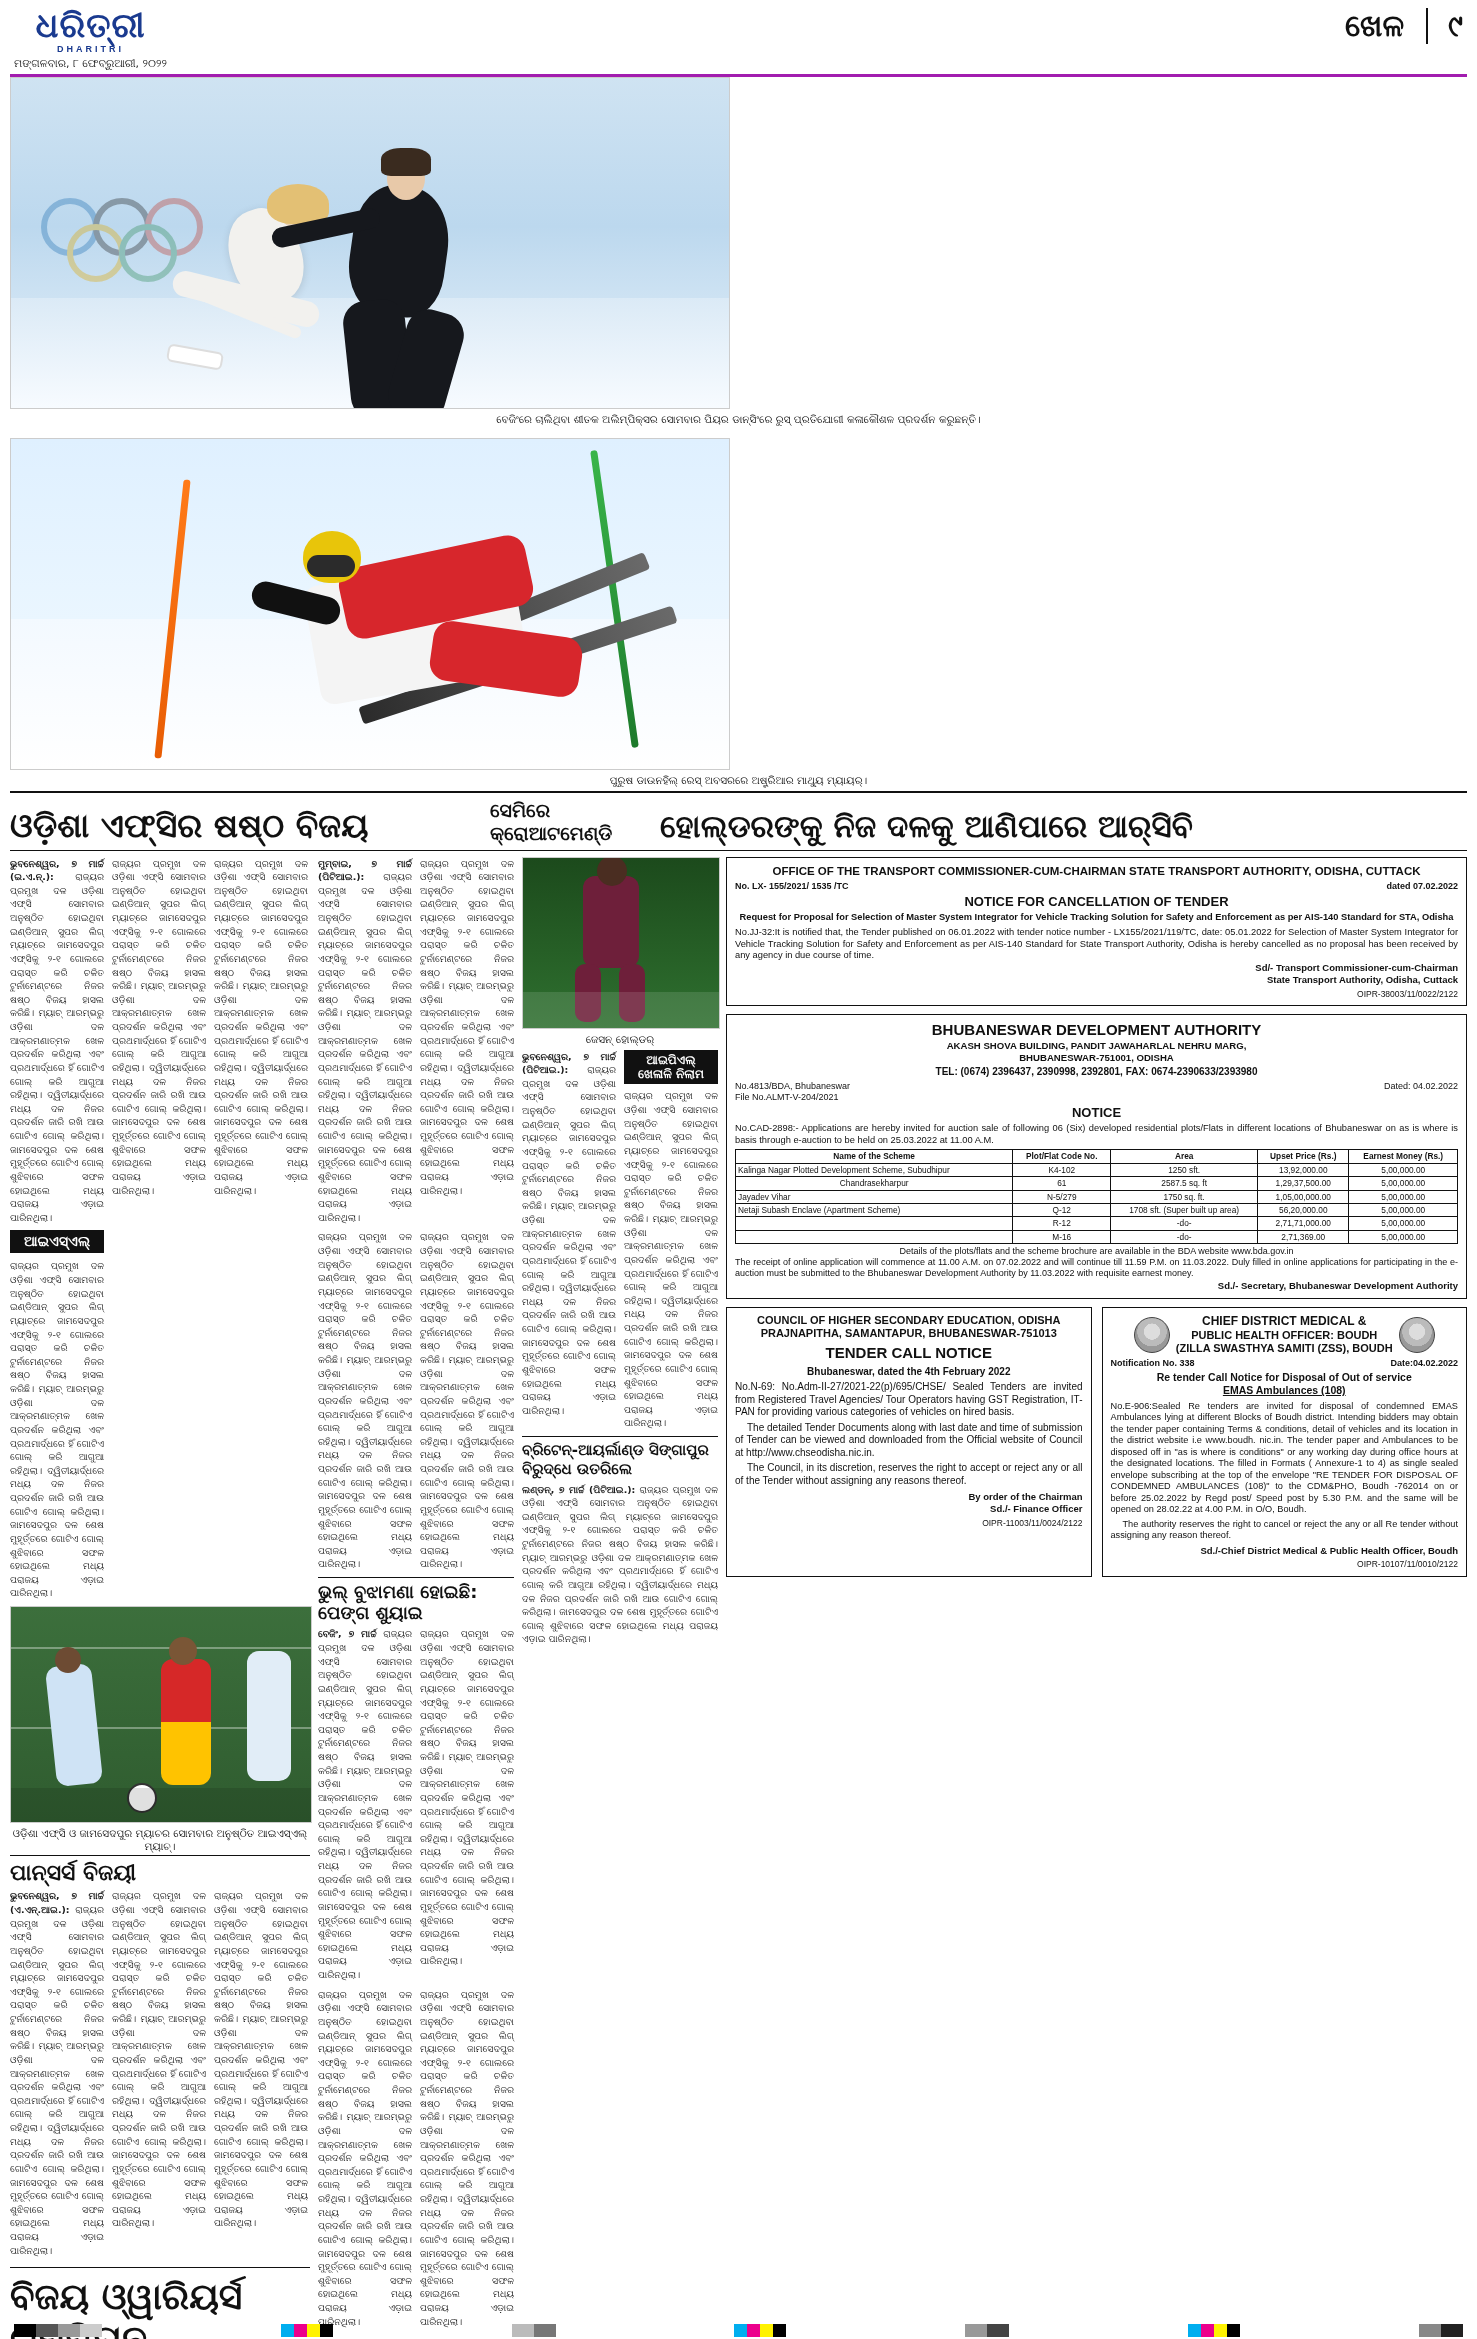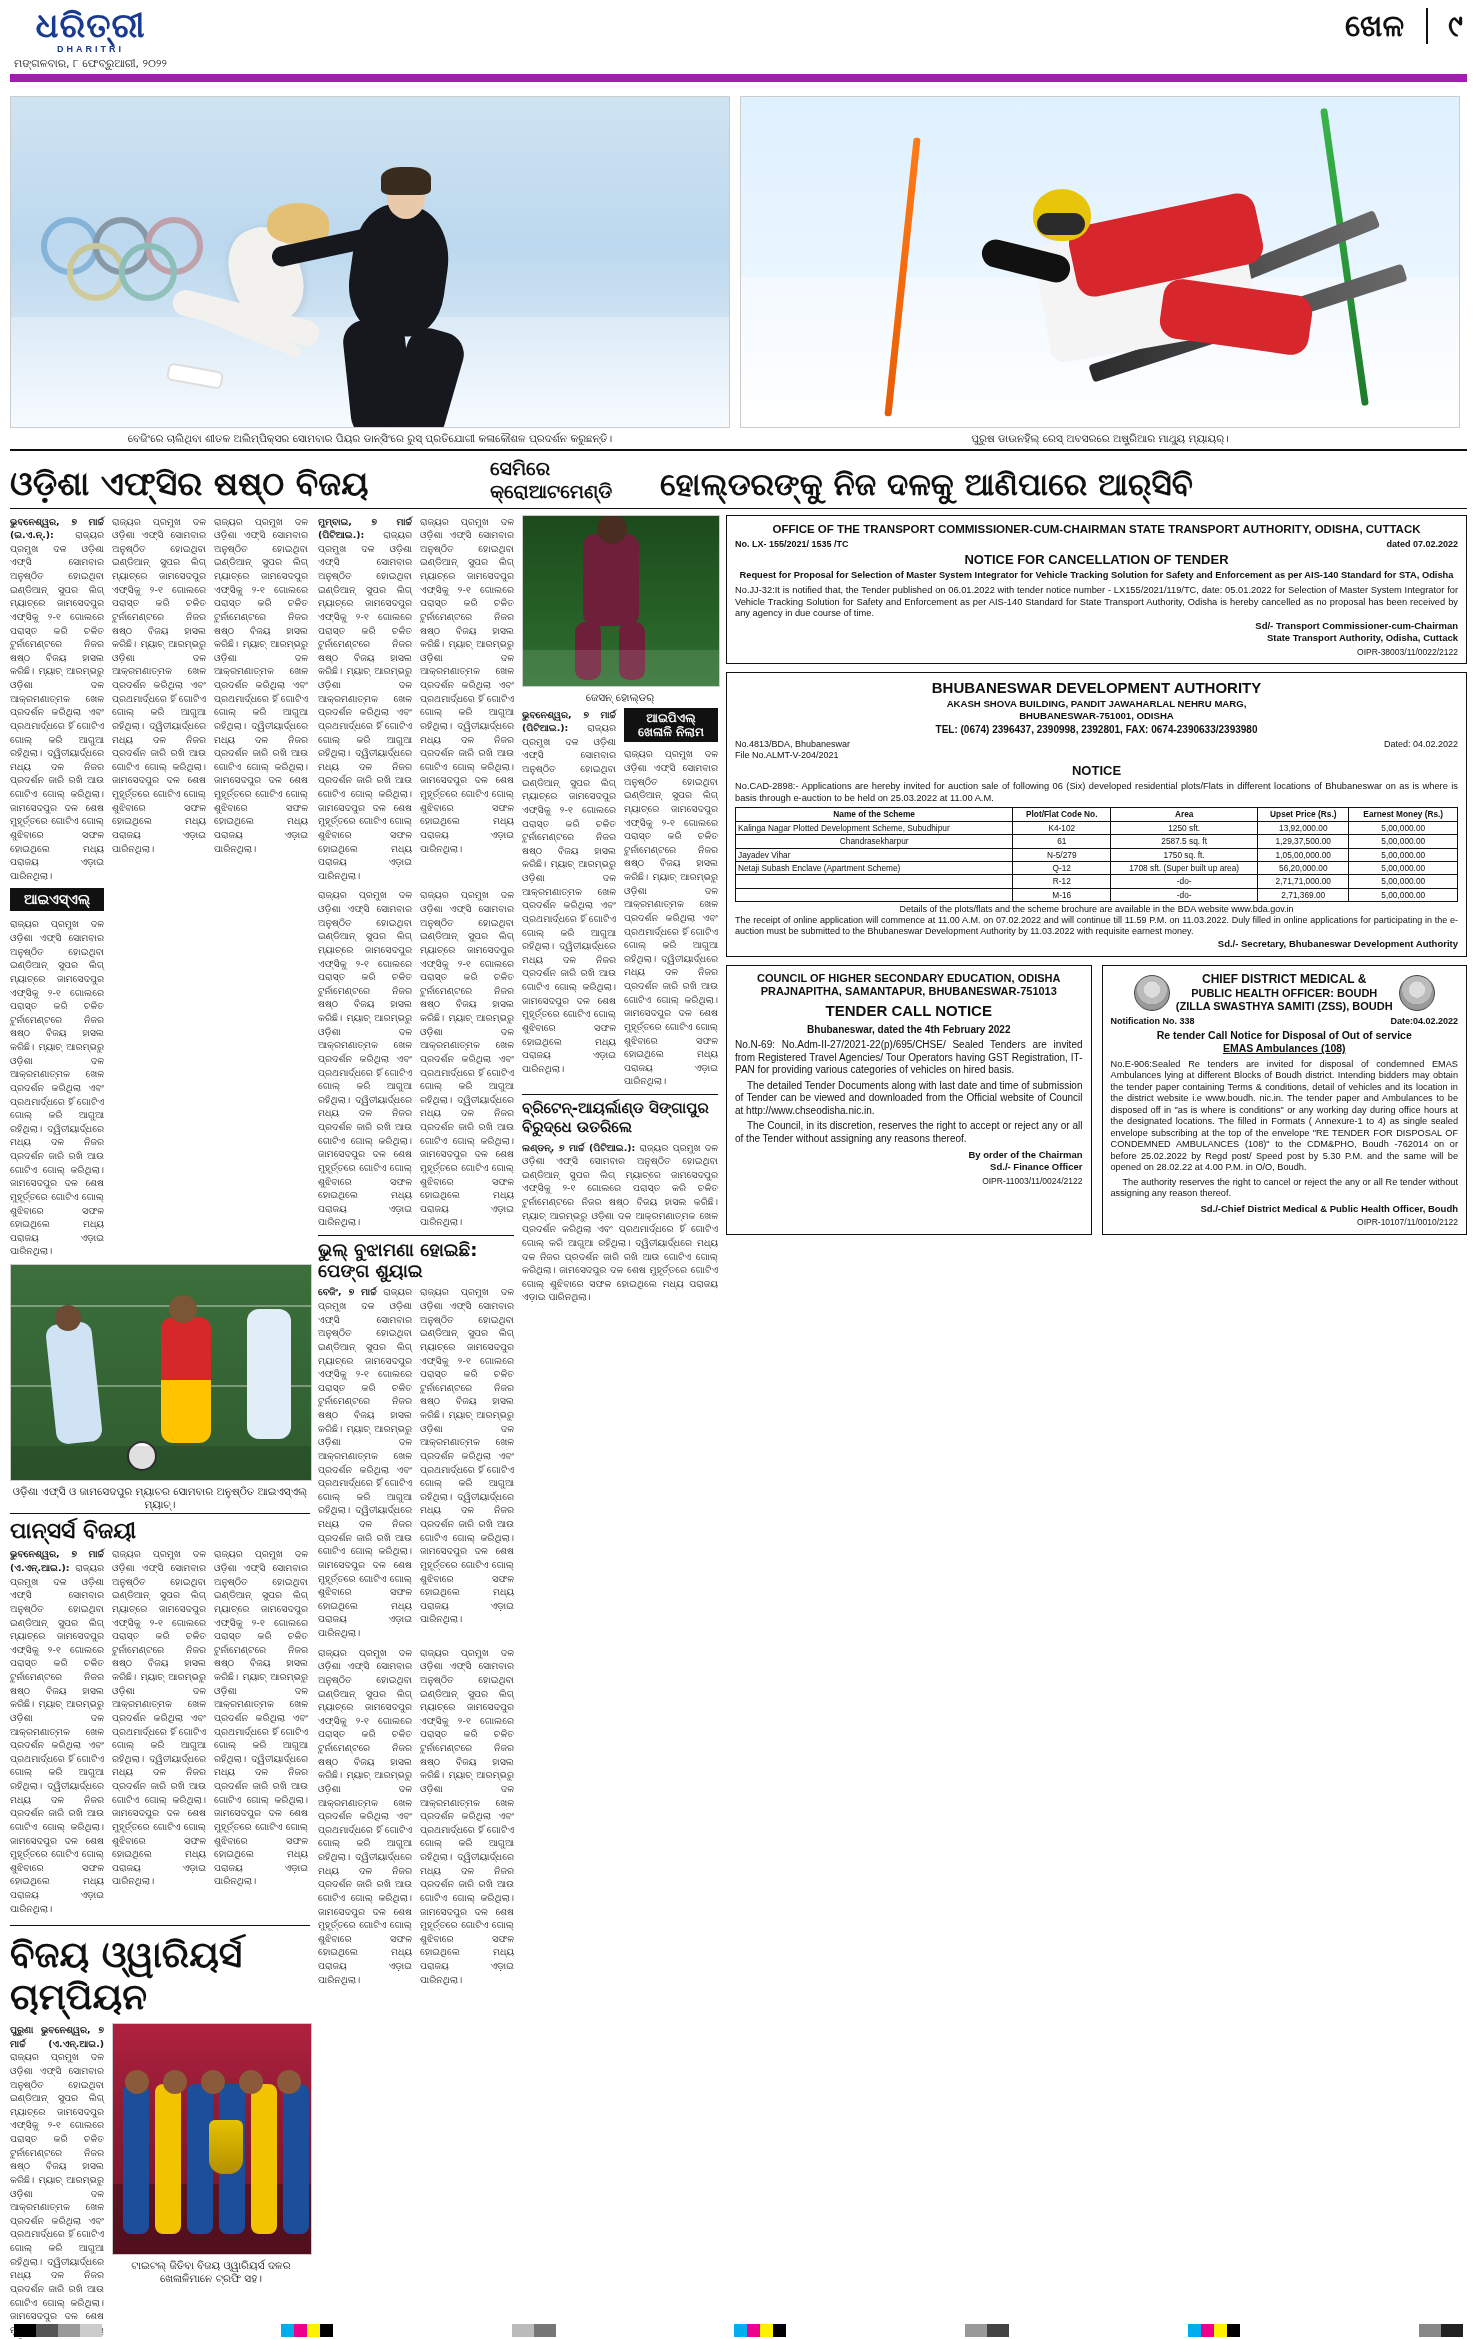--- a/index.html
+++ b/index.html
@@ -1,30 +1,30 @@
 <!DOCTYPE html>
 <html><head>
 <meta charset="utf-8">
 <style>
   html,body{margin:0;padding:0;background:#ffffff;}
   body{width:1477px;height:2339px;font-family:"Liberation Sans",sans-serif;color:#111;position:relative;}
   .page{width:1477px;height:2339px;position:relative;box-sizing:border-box;padding:0 10px;}
 
   
-  .masthead{display:flex;align-items:flex-start;justify-content:space-between;padding:8px 4px 4px 4px;border-bottom:8px solid #a21caf;}
+  .masthead{display:flex;align-items:flex-start;justify-content:space-between;padding:8px 4px 4px 4px;border-bottom:3px solid #a21caf;}
   .logo-wrap{display:flex;flex-direction:column;align-items:center;}
   .logo-odia{font-family:"DejaVu Sans",sans-serif;font-size:34px;font-weight:bold;color:#1a3a8f;letter-spacing:1px;line-height:1;}
   .logo-sub{font-size:9px;letter-spacing:3px;color:#1a3a8f;font-weight:bold;margin-top:2px;}
   .logo-date{font-family:"DejaVu Sans",sans-serif;font-size:11px;color:#222;margin-top:3px;}
   .masthead-right{display:flex;align-items:center;gap:22px;font-family:"DejaVu Sans",sans-serif;}
   .section-name{font-size:30px;font-weight:bold;color:#111;}
   .page-num{font-size:30px;font-weight:bold;color:#111;border-left:2px solid #111;padding-left:20px;}
 
   
-  .photo-row{display:flex;gap:10px;margin-top:14px;}
+  .photo-row{display:flex;gap:10px;margin-top:0;flex-direction:column;}
   .photo{position:relative;overflow:hidden;border:1px solid #ccc;}
   .cap{font-family:"DejaVu Sans",sans-serif;font-size:10.5px;text-align:center;padding:4px 2px 2px;color:#111;}
 
   .ph1{width:718px;height:330px;background:linear-gradient(180deg,#cfe3f2 0%,#bcd8ee 45%,#e8f2fa 100%);}
   .ph2{width:718px;height:330px;background:linear-gradient(180deg,#dff0ff 0%,#eaf6ff 55%,#ffffff 100%);}
 
   
   .rings{position:absolute;left:30px;top:120px;opacity:.35;}
   .ring{width:46px;height:46px;border:6px solid #2266aa;border-radius:50%;position:absolute;}
   

